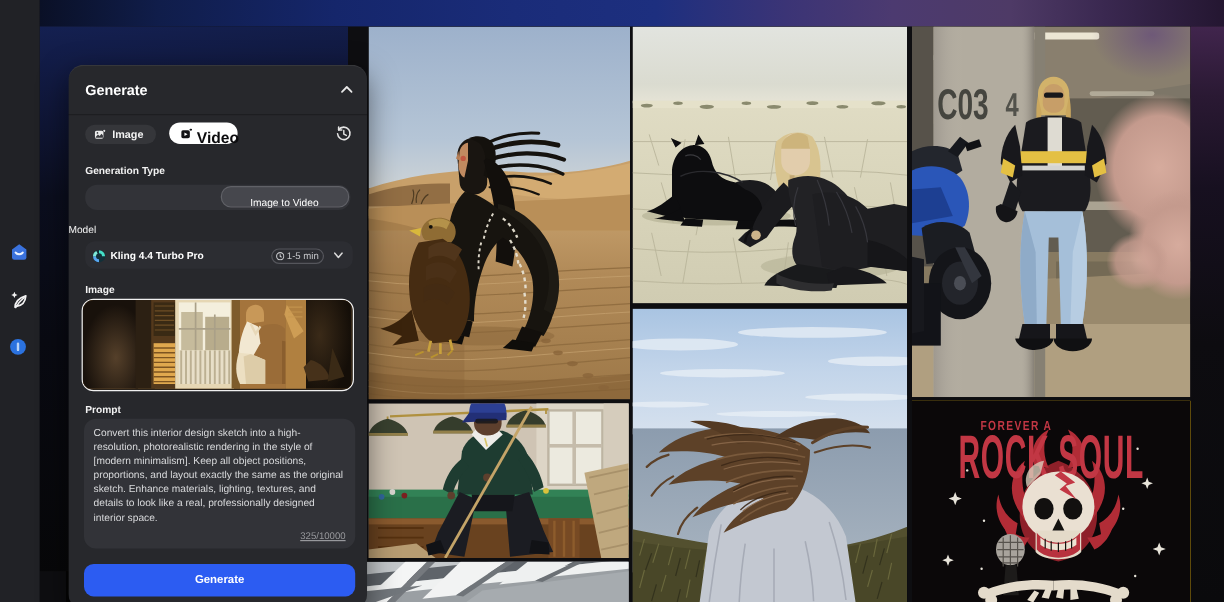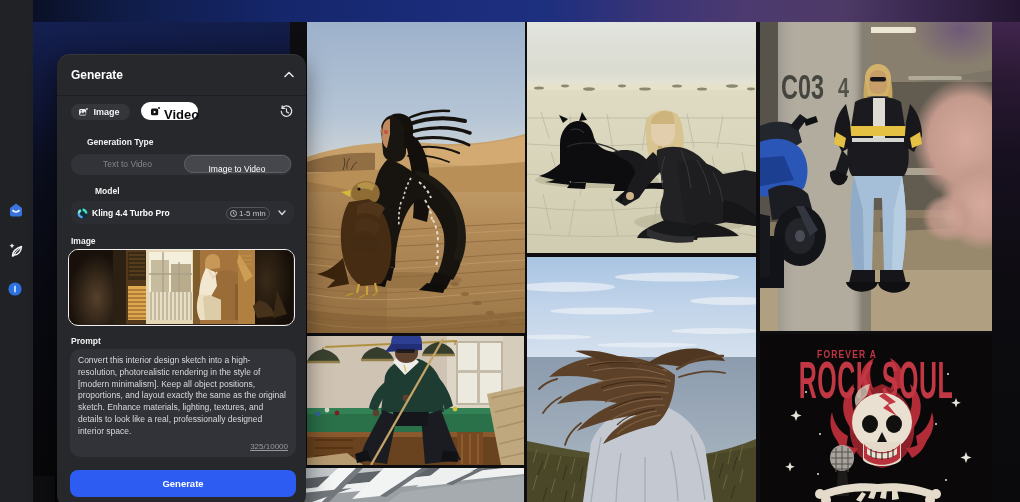--- a/index.html
+++ b/index.html
@@ -532,27 +532,26 @@
     <path d="M2.7,3.4 L5.3,4.9 L2.7,6.4 Z" fill="#ffffff"></path>
     <path d="M8,2 v-2 M7,1 h2" stroke="#131316" stroke-width="1"></path>
   </svg>
   <div class="abs" style="left:107px;top:52px;font-size:13px;font-weight:bold;color:#0c0c0e;">Video</div>
   <svg class="abs" style="left:223px;top:50px;" width="13" height="13" viewBox="0 0 13 13">
     <path d="M2.2,3.2 A5.2,5.2 0 1 1 1.3,6.5" stroke="#e4e4e4" stroke-width="1.3" fill="none" stroke-linecap="round"></path>
     <path d="M2.2,0.8 V3.4 H4.8" stroke="#e4e4e4" stroke-width="1.3" fill="none" stroke-linecap="round" stroke-linejoin="round"></path>
     <path d="M6.5,3.8 V6.7 L8.6,7.9" stroke="#e4e4e4" stroke-width="1.2" fill="none" stroke-linecap="round"></path>
   </svg>
 
-  <div class="abs" style="left:30px;top:82px;font-size:8.5px;font-weight:bold;color:#f2f2f2;">Generation Type</div>
+  <div class="abs" style="left:14px;top:82px;font-size:8.5px;font-weight:bold;color:#f2f2f2;">Generation Type</div>
   <div class="abs" style="left:14px;top:98.5px;width:220.5px;height:21px;background:#323338;border-radius:10px;"></div>
-  <div class="abs" style="left:14px;top:98.5px;width:113px;height:21px;font-size:8.5px;color:#85868b;display:flex;align-items:center;justify-content:center;">Text to Video</div>
   <div class="abs" style="left:126.5px;top:100px;width:107px;height:18px;background:#46474d;border:1px solid #606167;border-radius:8.5px;box-sizing:border-box;"></div>
   <div class="abs" style="left:126.5px;top:100px;width:107px;height:28px;font-size:8.5px;color:#fff;display:flex;align-items:center;justify-content:center;">Image to Video</div>
 
-  <div class="abs" style="left:14px;top:131px;font-size:8.5px;font-weight:bold;color:#f2f2f2;padding-left:24px;">Model</div>
+  <div class="abs" style="left:0;top:131px;font-size:8.5px;font-weight:normal;color:#f2f2f2;">Model</div>
   <div class="abs" style="left:14px;top:146px;width:223px;height:23px;background:#2c2d32;border-radius:8px;"></div>
   <svg class="abs" style="left:20px;top:152.5px;" width="11" height="11" viewBox="0 0 11 11">
     <circle cx="5.5" cy="5.5" r="5.2" fill="#123039"></circle>
     <path d="M5.5,0.5 A5,5 0 0 1 10.5,5.5 L8,5.5 A2.5,2.5 0 0 0 5.5,3 Z" fill="#45e0c8"></path>
     <path d="M5.5,10.5 A5,5 0 0 1 0.5,5.5 L3,5.5 A2.5,2.5 0 0 0 5.5,8 Z" fill="#58a6f0"></path>
     <path d="M0.5,5.5 A5,5 0 0 1 3.2,1.1 L4.4,3.3 A2.5,2.5 0 0 0 3,5.5 Z" fill="#7ee8d8"></path>
   </svg>
   <div class="abs" style="left:35px;top:152.5px;font-size:8.5px;font-weight:bold;color:#fff;">Kling 4.4 Turbo Pro</div>
   <div class="abs" style="left:169px;top:151.5px;width:44px;height:13px;border:1px solid #55565c;border-radius:7px;box-sizing:border-box;"></div>
   <svg class="abs" style="left:172.5px;top:154.5px;" width="7" height="7" viewBox="0 0 7 7">

